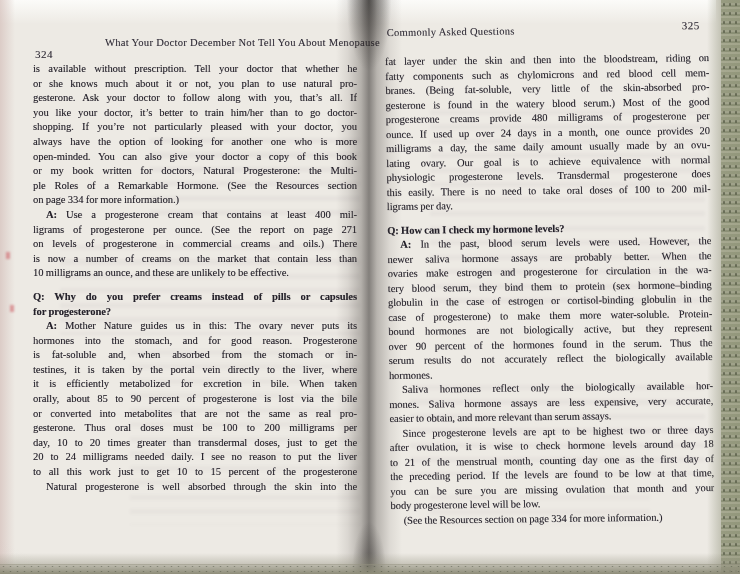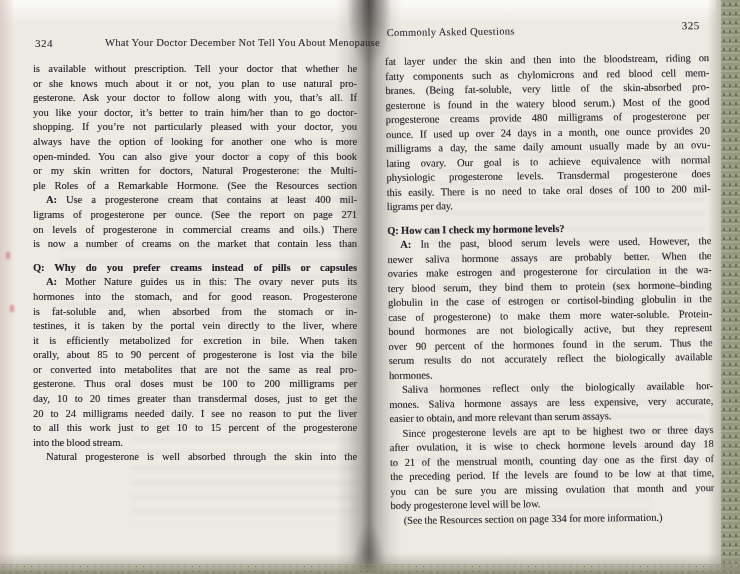--- a/index.html
+++ b/index.html
@@ -47,21 +47,21 @@
     background:repeating-linear-gradient(180deg,rgba(120,108,124,.13) 0 5px,rgba(120,108,124,0) 5px 14.5px);}
   
   .page{position:absolute;top:0;height:574px;z-index:3;}
   #left-page{left:33px;width:324px;--lh:14.6px;}
   #right-page{left:385px;width:324px;--lh:14.5px;transform:rotate(-0.7deg);transform-origin:0 60px;}
   .page-head{position:absolute;left:0;right:0;font-size:10.5px;letter-spacing:.3px;color:#312d38;
     text-shadow:.3px .2px .3px rgba(40,35,45,.3);}
   #left-page .page-head{top:37px;}
   #right-page .page-head{top:27px;}
   .pagenum{position:absolute;font-size:11px;letter-spacing:.5px;text-align:right;}
-  #left-page .pagenum{left:2px;top:0;}
+  #left-page .pagenum{left:2px;top:11px;}
   #right-page .pagenum{right:9px;top:-4px;}
   .rh{position:absolute;top:0;white-space:nowrap;}
   #left-page .rh{left:72px;right:0;text-align:center;}
   #right-page .rh{left:2px;text-align:left;}
   .page-body{position:absolute;left:0;width:100%;
     font-size:10.5px;letter-spacing:-.05px;word-spacing:-.2px;
     text-shadow:.3px .2px .3px rgba(40,35,45,.35);}
   #left-page .page-body{top:62px;}
   #right-page .page-body{top:55px;}
   .line{height:var(--lh);line-height:var(--lh);overflow:hidden;text-align:justify;}
@@ -97,39 +97,41 @@
       <span class="rh"><span>What Your Doctor December </span><span class="i">Not</span><span> Tell You About Menopause</span></span>
     </div>
     <div class="page-body">
         <div class="line"><span>is available without prescription. Tell your doctor that whether he</span></div>
         <div class="line"><span>or she knows much about it or not, you plan to use natural pro-</span></div>
         <div class="line"><span>gesterone. Ask your doctor to follow along with you, that’s all. If</span></div>
         <div class="line"><span>you like your doctor, it’s better to train him/her than to go doctor-</span></div>
         <div class="line"><span>shopping. If you’re not particularly pleased with your doctor, you</span></div>
         <div class="line"><span>always have the option of looking for another one who is more</span></div>
         <div class="line"><span>open-minded. You can also give your doctor a copy of this book</span></div>
-        <div class="line"><span>or my skin written for doctors, </span><span class="i">Natural Progesterone: the Multi-</span></div>
+        <div class="line"><span>or my book written for doctors, </span><span class="i">Natural Progesterone: the Multi-</span></div>
         <div class="line"><span class="i">ple Roles of a Remarkable Hormone.</span><span> (See the Resources section</span></div>
+        <div class="line no-just"><span>on page 334 for more information.)</span></div>
         <div class="line ind"><span class="b">A:</span><span> Use a progesterone cream that contains at least 400 mil-</span></div>
         <div class="line"><span>ligrams of progesterone per ounce. (See the report on page 271</span></div>
         <div class="line"><span>on levels of progesterone in commercial creams and oils.) There</span></div>
         <div class="line"><span>is now a number of creams on the market that contain less than</span></div>
+        <div class="line no-just"><span>10 milligrams an ounce, and these are unlikely to be effective.</span></div>
         <div class="line gap"><span class="b">Q: Why do you prefer creams instead of pills or capsules</span></div>
+        <div class="line no-just"><span class="b">for progesterone?</span></div>
         <div class="line ind"><span class="b">A:</span><span> Mother Nature guides us in this: The ovary never puts its</span></div>
         <div class="line"><span>hormones into the stomach, and for good reason. Progesterone</span></div>
         <div class="line"><span>is fat-soluble and, when absorbed from the stomach or in-</span></div>
         <div class="line"><span>testines, it is taken by the portal vein directly to the liver, where</span></div>
         <div class="line"><span>it is efficiently metabolized for excretion in bile. When taken</span></div>
         <div class="line"><span>orally, about 85 to 90 percent of progesterone is lost via the bile</span></div>
         <div class="line"><span>or converted into metabolites that are not the same as real pro-</span></div>
         <div class="line"><span>gesterone. Thus oral doses must be 100 to 200 milligrams per</span></div>
         <div class="line"><span>day, 10 to 20 times greater than transdermal doses, just to get the</span></div>
         <div class="line"><span>20 to 24 milligrams needed daily. I see no reason to put the liver</span></div>
         <div class="line"><span>to all this work just to get 10 to 15 percent of the progesterone</span></div>
-        <div class="line no-just"><span>into the blood stream.</span></div>
         <div class="line ind"><span>Natural progesterone is well absorbed through the skin into the</span></div>
       </div>
   </div>
 
   <div class="page" id="right-page">
     <div class="page-head">
       <span class="rh"><span>Commonly Asked Questions</span></span>
       <span class="pagenum">325</span>
     </div>
     <div class="page-body">

